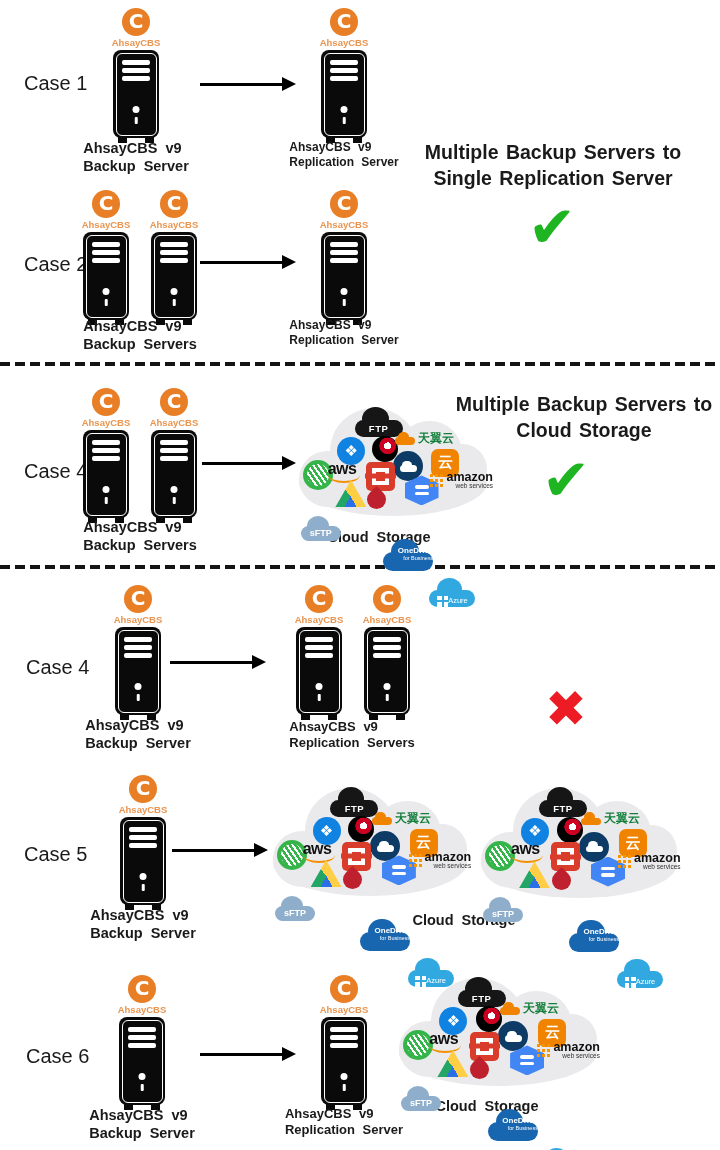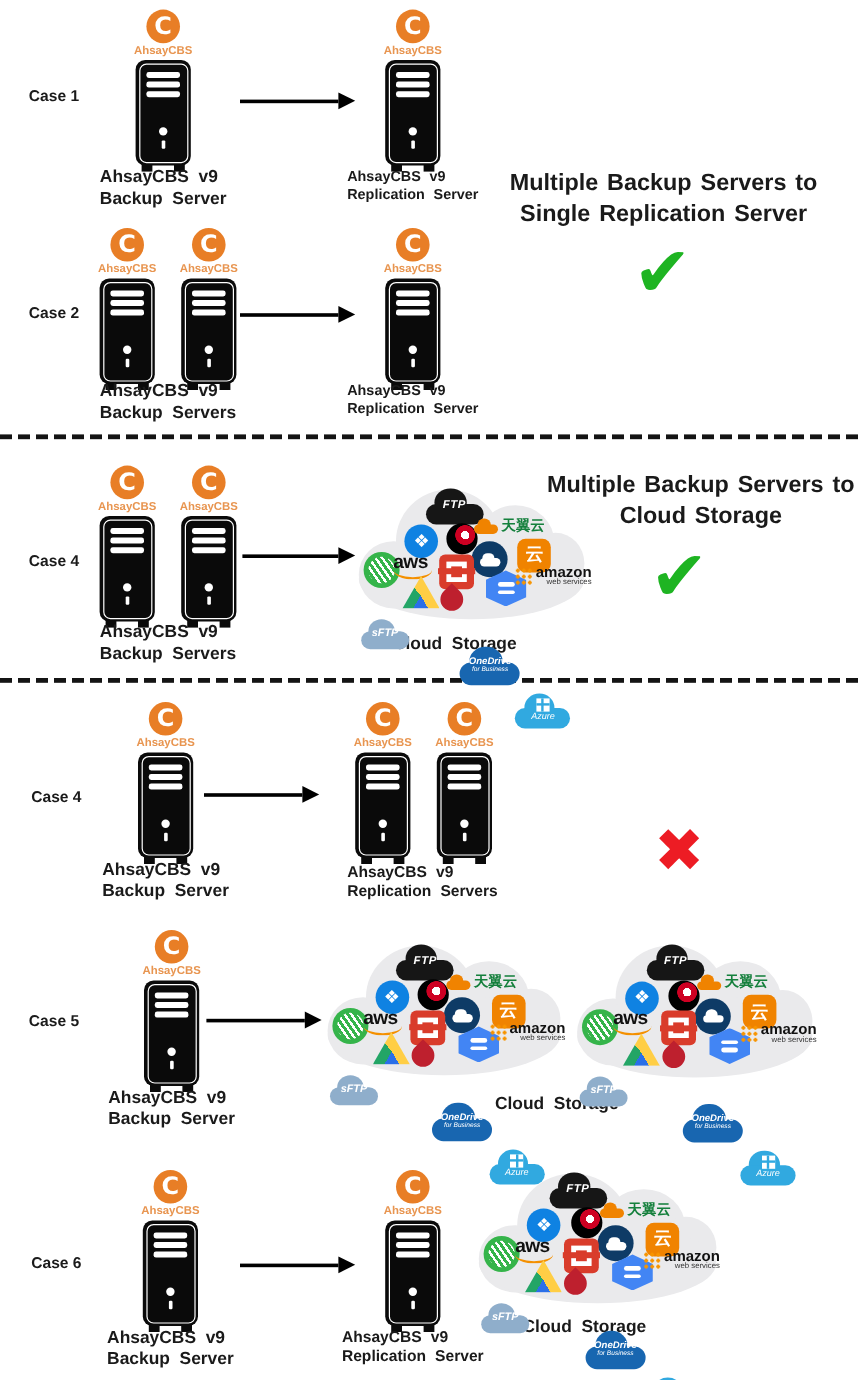--- a/index.html
+++ b/index.html
@@ -1,20 +1,20 @@
 <!DOCTYPE html>
 <html><head>
 <meta charset="utf-8">
 <style>
   html,body { margin:0; padding:0; background:#fff; }
   .stage { position:relative; width:720px; height:1150px; background:#fff; overflow:hidden;
            font-family:"Liberation Sans",sans-serif; color:#1a1a1a; }
 
   
-  .case-title { position:absolute; font-size:13px; font-weight:bold; white-space:nowrap; }
+  .case-title { position:absolute; font-size:20px; font-weight:normal; white-space:nowrap; }
 
   
   .separator { position:absolute; left:0; right:0; height:4px;
                background:repeating-linear-gradient(90deg,#141414 0 10px,transparent 10px 15px); }
 
   
   .server-slot { position:absolute; width:76px; display:flex; flex-direction:column; align-items:center; }
   .cbs-logo { display:flex; flex-direction:column; align-items:center; }
   .cbs-circle { width:28px; height:28px; border-radius:50%; background:#E87E26;
                 display:flex; align-items:center; justify-content:center; }
@@ -54,21 +54,21 @@
   .cloud-base b { position:absolute; background:#EAEAEC; border-radius:50%; }
   .cb1 { left:1%;  top:38%; width:30%; height:48%; }
   .cb2 { left:17%; top:1%;  width:46%; height:74%; }
   .cb3 { left:52%; top:12%; width:34%; height:54%; }
   .cb4 { left:74%; top:32%; width:25%; height:44%; }
   .cb5 { left:1%;  top:36%; width:98%; height:58%; border-radius:30px; }
 
   .mi { position:absolute; display:flex; align-items:center; justify-content:center; z-index:1; }
 
   
-  .cg { position:relative; display:flex; align-items:center; justify-content:center;font-style:italic; }
+  .cg { position:relative; display:flex; align-items:flex-end; justify-content:center; }
   .cg::before { content:""; position:absolute; left:16%; top:0; width:55%; height:80%;
                 border-radius:50%; background:var(--c); }
   .cg::after  { content:""; position:absolute; left:0; bottom:0; width:100%; height:58%;
                 border-radius:20px; background:var(--c); }
   .cg > span, .cg > div { position:relative; z-index:1; }
 
   .mi-ftp   { left:30%; top:0;   width:48px; height:30px; --c:#161616; }
   .mi-ftp span { color:#fff; font-size:9.5px; font-weight:bold; padding-bottom:3px; letter-spacing:.5px; }
 
   .mi-dropbox { left:21%; top:26%; width:28px; height:28px; border-radius:50%; background:#0F82E2; }
@@ -122,21 +122,21 @@
                background:conic-gradient(from 150deg at 50% 60%, #2A6FE8 0 60deg, #23A566 60deg 170deg, #FFCE45 170deg 360deg); }
 
   .mi-bb { left:35%; top:66%; width:24px; height:32px; }
   .mi-bb .flame { width:19px; height:19px; background:#BE202E; border-radius:50% 0 50% 50%;
                   transform:rotate(-45deg); }
 
   .mi-odb { left:45%; top:66%; width:50px; height:32px; --c:#1866B0; flex-direction:column; }
   .mi-odb .t1 { color:#fff; font-size:8px; font-weight:bold; line-height:8px; }
   .mi-odb .t2 { color:#fff; font-size:5.5px; line-height:6px; padding-bottom:2px; }
 
-  .mi-azure { left:69%; top:72%; width:46px; height:29px; --c:#31A9E0; flex-direction:column; }
+  .mi-azure { left:69%; top:72%; width:46px; height:29px; --c:#31A9E0; flex-direction:row; }
   .mi-azure .win { width:11px; height:11px; background:
         linear-gradient(#31A9E0,#31A9E0) center/2px 100% no-repeat,
         linear-gradient(#31A9E0,#31A9E0) center/100% 2px no-repeat, #fff; }
   .mi-azure .t1 { color:#fff; font-size:7.5px; line-height:8px; padding-bottom:2px; }
 </style>
 </head>
 <body>
 
 <div class="stage">
 

